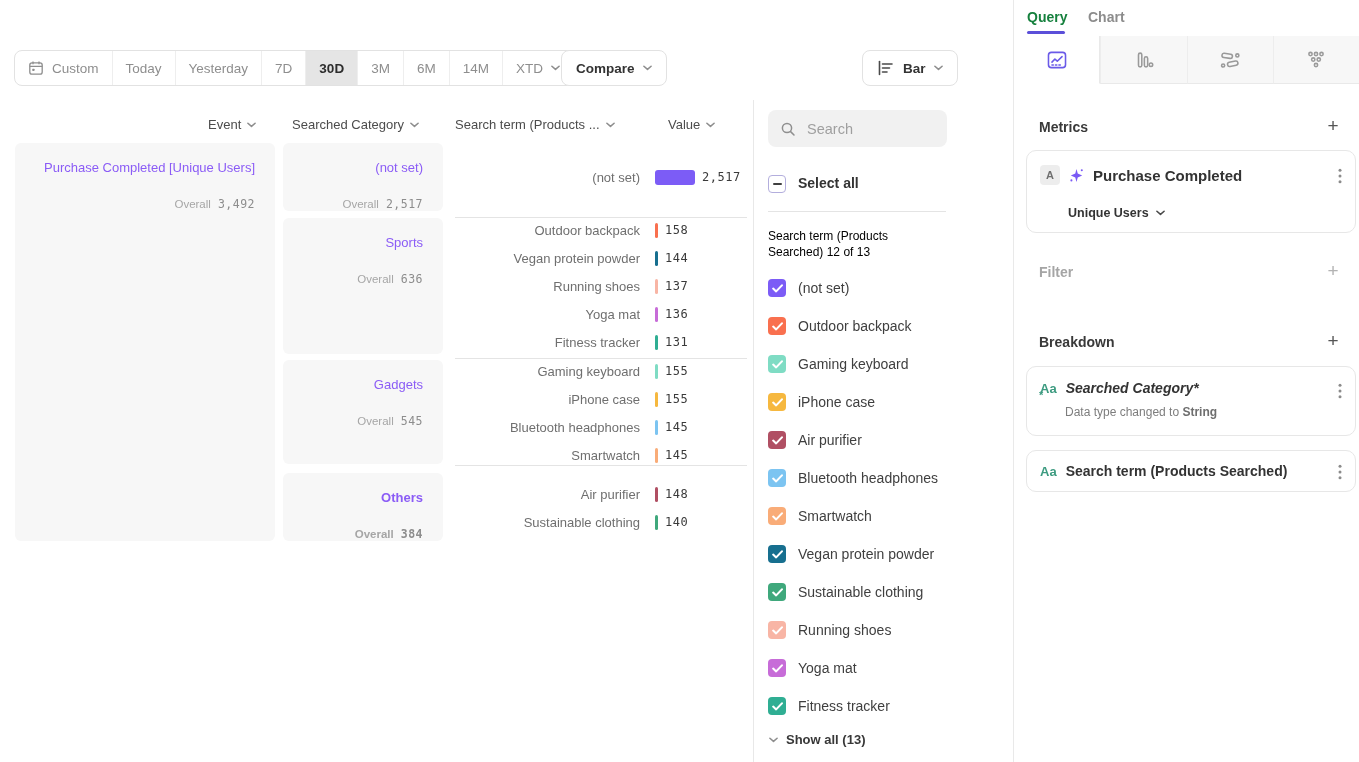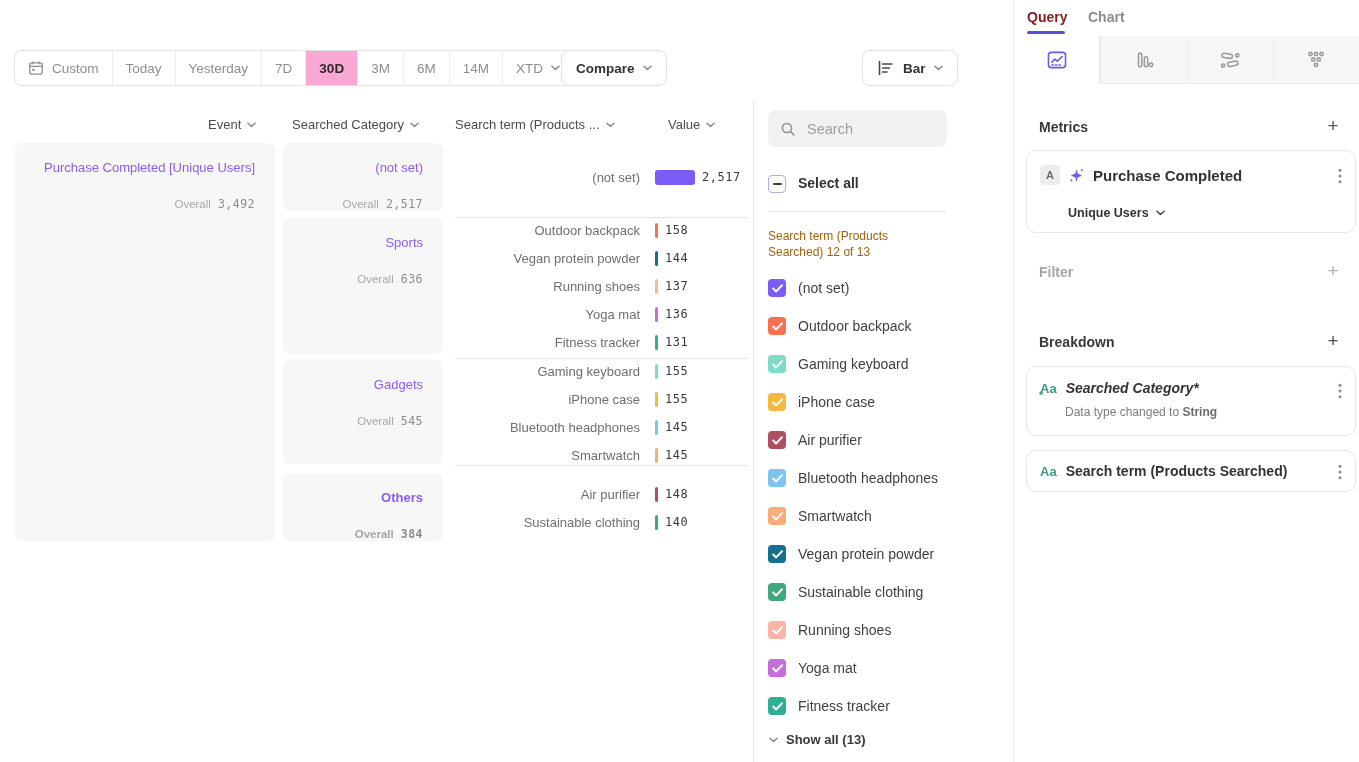--- a/index.html
+++ b/index.html
@@ -5,21 +5,21 @@
   html,body{margin:0;padding:0}
   body{width:1359px;height:762px;position:relative;overflow:hidden;background:#fff;
        font-family:"Liberation Sans",sans-serif;color:#3c3c3c;-webkit-font-smoothing:antialiased}
   
   .seg{position:absolute;left:14px;top:50px;display:flex;align-items:center;height:36px;
        border:1px solid #e2e2e2;border-radius:8px;background:#fff;box-sizing:border-box}
   .seg-item{display:flex;align-items:center;gap:8px;padding:0 13px;height:100%;font-size:13.5px;
        color:#8e8e8e;border-right:1px solid #eeeeee;cursor:pointer;box-sizing:border-box;white-space:nowrap}
   .seg-item:last-child{border-right:none;border-radius:0 7px 7px 0}
   .seg-item:first-child{border-radius:7px 0 0 7px}
-  .seg-item.active{background:#f9a8d4;color:#2d2d2d;font-weight:700}
+  .seg-item.active{background:#e5e5e5;color:#2d2d2d;font-weight:700}
   .btn{display:inline-flex;align-items:center;gap:8px;height:36px;padding:0 14px;border:1px solid #e2e2e2;
        border-radius:8px;background:#fff;font-size:13.5px;font-weight:700;color:#333;cursor:pointer;box-sizing:border-box}
   .chev{display:inline-flex;color:#8e8e8e;line-height:0}
   
   .col-header{position:absolute;top:117px;display:flex;align-items:center;gap:6px;font-size:13px;color:#4c4c4c;cursor:pointer}
   
   .block{position:absolute;background:#f7f7f7;border-radius:6px;text-align:right;
          padding:17px 20px 0 0;box-sizing:border-box;cursor:pointer}
   .bname{font-size:13px;color:#8b5cf6;white-space:nowrap}
   .boverall{margin-top:22px;font-size:11.5px;color:#a6a6a6}
@@ -34,21 +34,21 @@
   .search-box{position:absolute;left:768px;top:110px;width:179px;height:37px;background:#f1f1f1;border-radius:8px;
        display:flex;align-items:center;gap:9px;padding:0 10px 0 12px;box-sizing:border-box;cursor:text}
   .search-box input{border:none;background:transparent;outline:none;font-size:14.5px;color:#3c3c3c;width:100%;
        font-family:"Liberation Sans",sans-serif}
   .search-box input::placeholder{color:#9f9f9f}
   .selall{position:absolute;left:768px;top:175px;display:flex;align-items:flex-start;gap:12px;cursor:pointer}
   .selall-box{width:18px;height:18px;border:1.5px solid #b3aedd;border-radius:4px;background:#fff;
        display:flex;align-items:center;justify-content:center;box-sizing:border-box}
   .selall-dash{width:9px;height:2px;background:#3f3f3f;border-radius:1px}
   .selall-label{font-size:14px;font-weight:700;color:#333}
-  .group-label{position:absolute;left:768px;top:228px;width:176px;font-size:12px;color:#a16207;line-height:1.35}
+  .group-label{position:absolute;left:768px;top:228px;width:176px;font-size:12px;color:#000000;line-height:1.35}
   .check-item{position:absolute;left:768px;display:flex;align-items:center;gap:12px;height:38px;cursor:pointer}
   .check-box{width:18px;height:18px;border-radius:4px;display:flex;align-items:center;justify-content:center;flex:none}
   .check-label{font-size:14px;color:#3f3f3f;white-space:nowrap}
   .show-all{position:absolute;left:769px;top:732px;display:flex;align-items:center;gap:8px;
        font-size:13px;font-weight:600;color:#383838;cursor:pointer}
   
   .qpanel{position:absolute;left:1013px;top:0;width:346px;height:762px;border-left:1px solid #e9e9e9;box-sizing:border-box;background:#fff}
   .qtab{position:absolute;top:9px;font-size:14px;font-weight:700;cursor:pointer}
   .qtab-underline{position:absolute;top:31px;height:3px;border-radius:2px}
   .type-strip{position:absolute;left:0;top:36px;width:345px;height:48px;display:flex}
@@ -384,21 +384,21 @@
 <div class="show-all">
   <span class="chev">
       <svg width="9" height="6" viewBox="0 0 10 6" fill="none" stroke="currentColor" stroke-width="1.7" stroke-linecap="round" stroke-linejoin="round">
         <path d="M1 1l4 3.6L9 1"></path>
       </svg>
     </span>
   <span>Show all (13)</span>
 </div>
 
 <div class="qpanel">
-  <div class="qtab" style="left: 13px; color: #7f1d1d;" id="tabQuery"><span>Query</span></div>
+  <div class="qtab" style="left: 13px; color: #15803d;" id="tabQuery"><span>Query</span></div>
   <div class="qtab" style="left:74px;color:#8c8c8c"><span>Chart</span></div>
   <div class="qtab-underline" style="left: 13px; width: 38px; background: rgb(91, 79, 217);" id="tabUnderline"></div>
   <div class="type-strip" id="typeStrip">
       <div class="type-cell active" style="color: rgb(106, 90, 232);">
         <span style="display: flex;">
           <svg width="22" height="22" viewBox="0 0 24 24" fill="none" stroke="currentColor" stroke-width="1.7" stroke-linecap="round" stroke-linejoin="round">
             <rect x="2.7" y="3.7" width="18.6" height="16.6" rx="3.2"></rect>
             <path d="M6.5 14.3l3.2-3.4 2.6 2.4 5.2-5"></path>
             <path d="M6.5 17.4h11" stroke-dasharray="1.5 2.3"></path>
           </svg>

